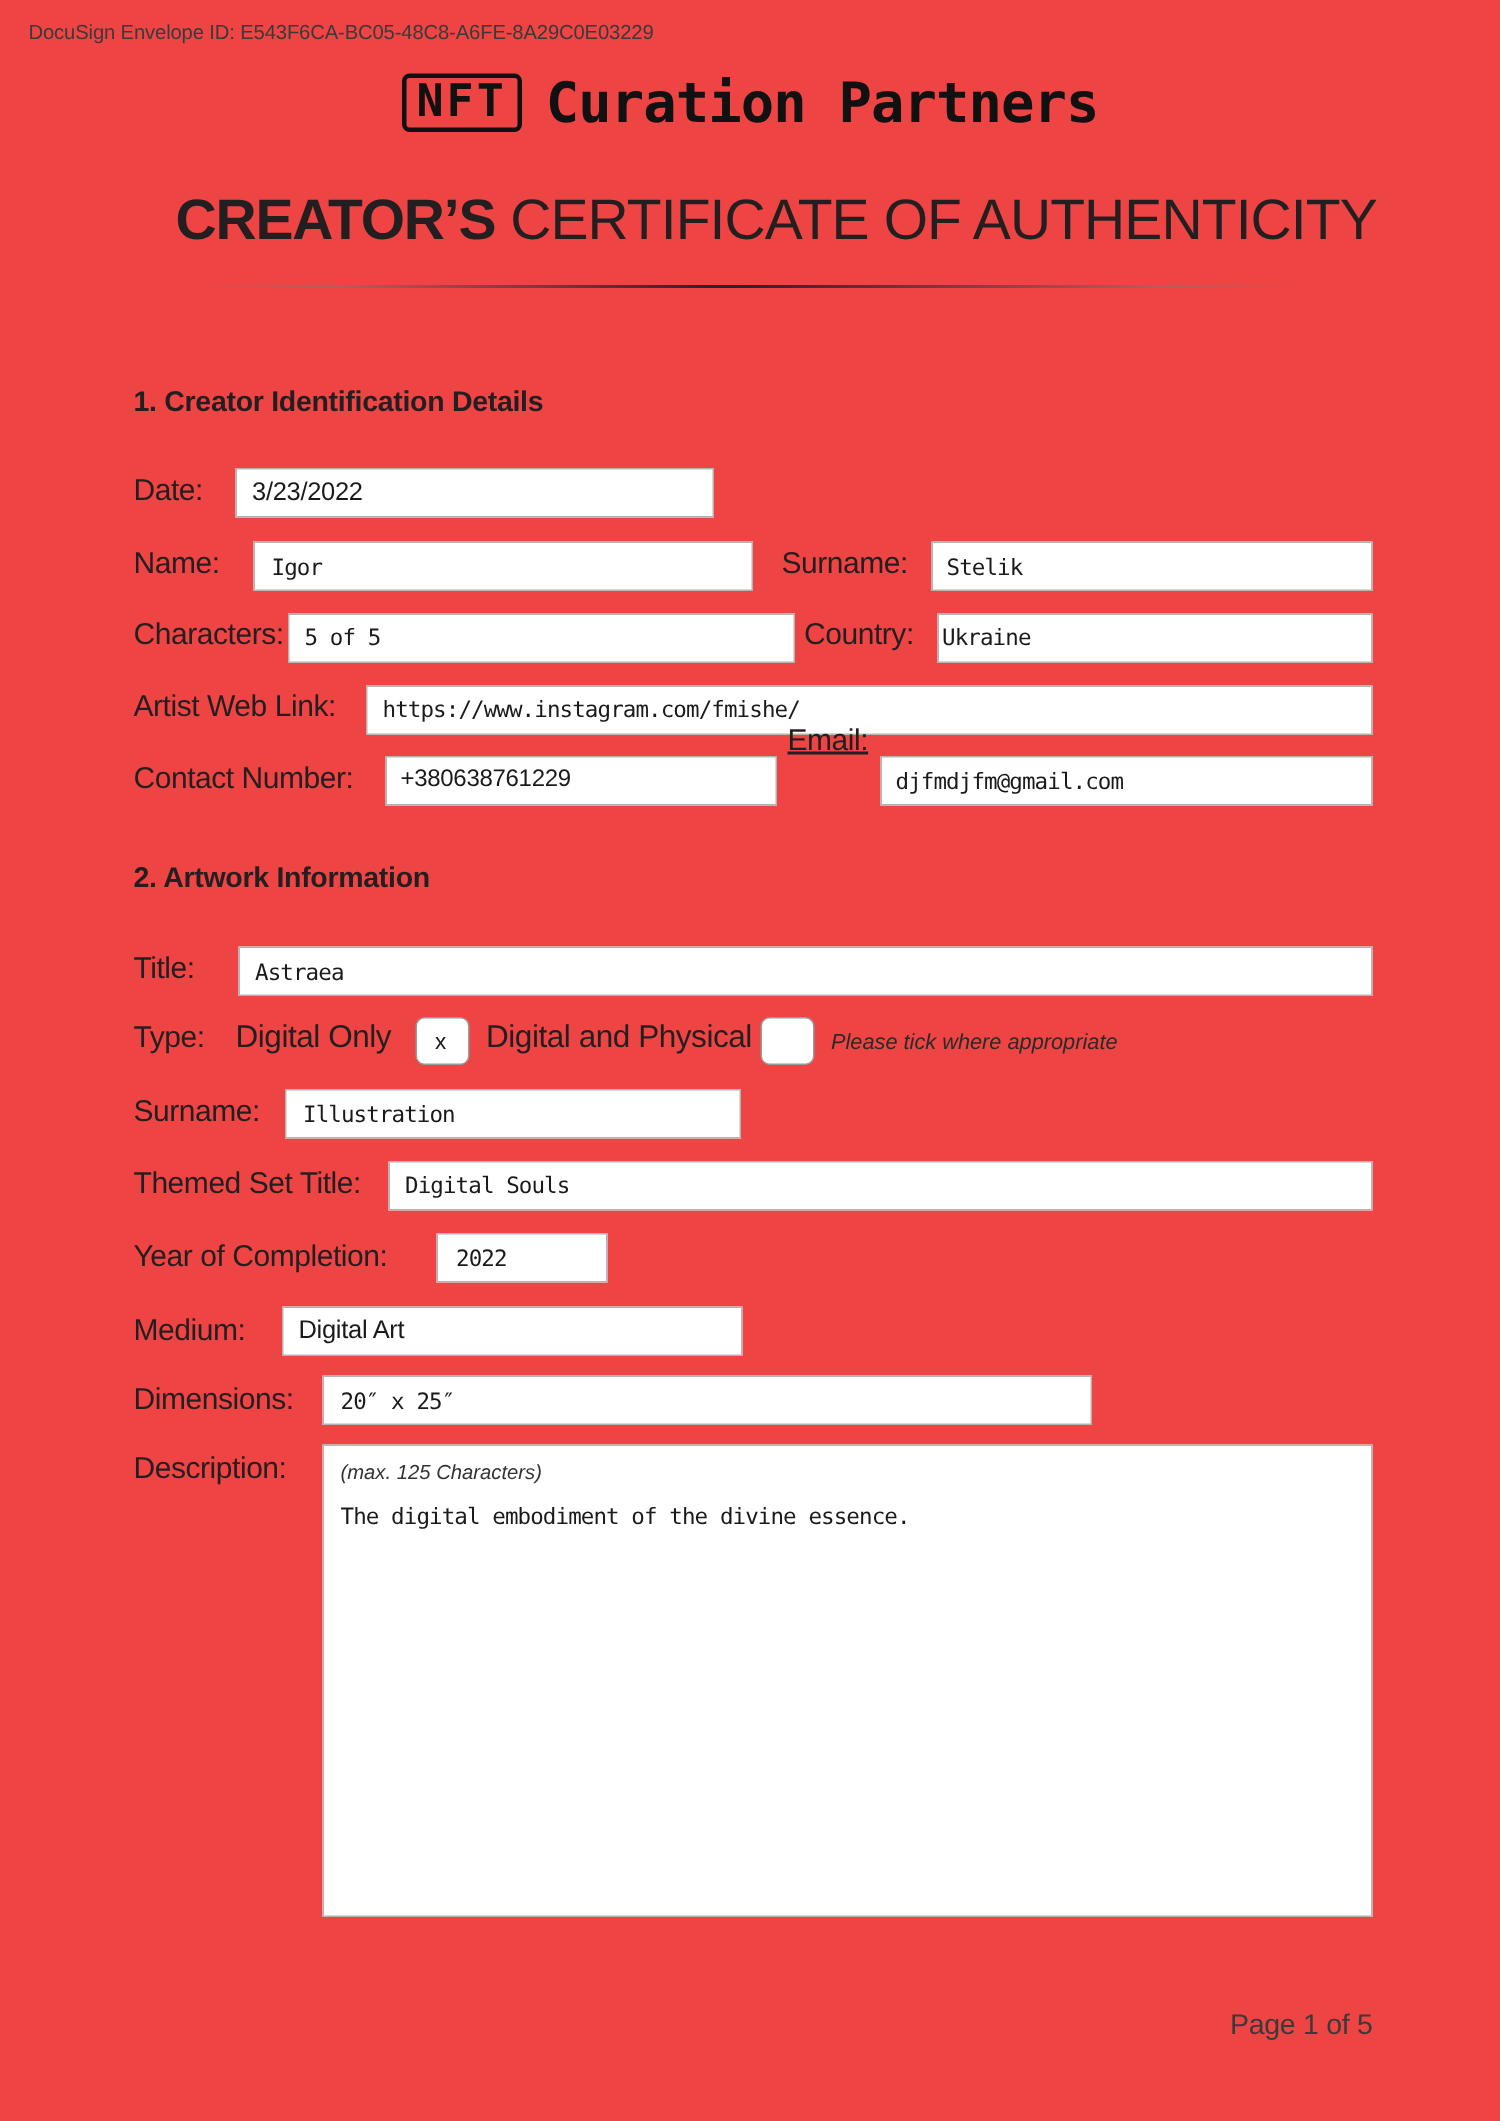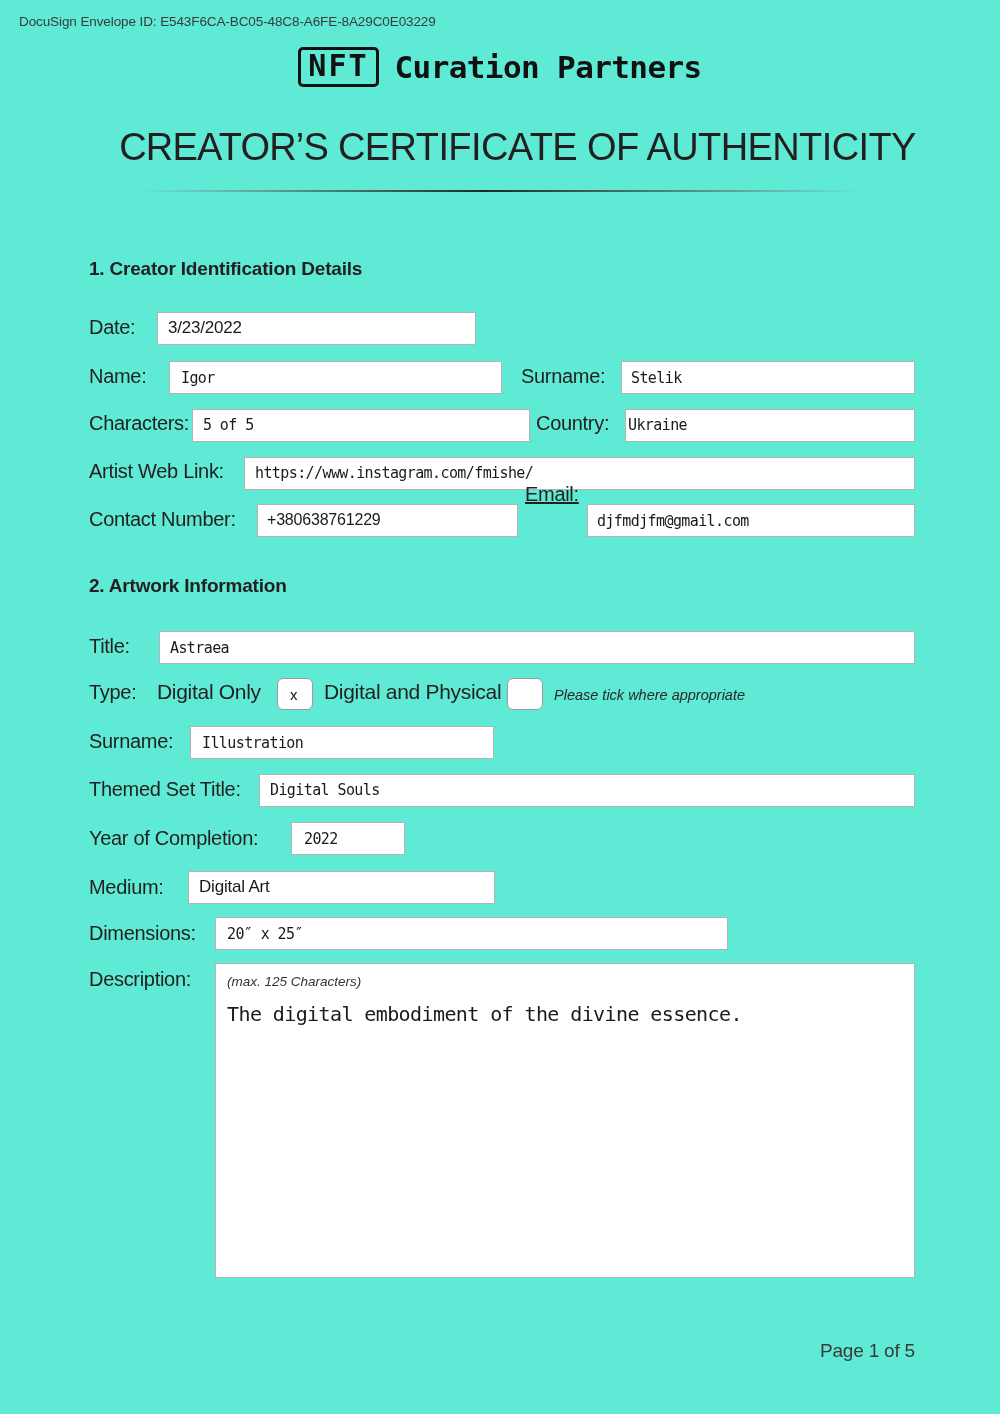--- a/index.html
+++ b/index.html
@@ -8,21 +8,21 @@
     background: #ffffff;
   }
   body {
     font-family: "Liberation Sans", sans-serif;
     color: #231f20;
   }
   #page {
     position: relative;
     width: 1000px;
     height: 1414px;
-    background: #5eead4;
+    background: #ef4444;
     overflow: hidden;
   }
 
   
   .docusign-id {
     position: absolute;
     left: 19px;
     top: 14px;
     font-size: 13.5px;
     letter-spacing: -0.1px;
@@ -47,40 +47,40 @@
     font-family: "DejaVu Sans Mono", monospace;
     font-size: 30px;
     font-weight: bold;
     letter-spacing: 2px;
     line-height: 1.02;
     color: #111111;
   }
   .logo-text {
     margin-left: 16px;
     font-family: "DejaVu Sans Mono", monospace;
-    font-size: 31px;
+    font-size: 37px;
     font-weight: bold;
     letter-spacing: -0.6px;
     color: #111111;
   }
 
   
   .doc-title {
     position: absolute;
     left: 0;
     top: 126px;
     width: 1000px;
     text-align: center;
     font-size: 38px;
     letter-spacing: -0.6px;
     white-space: nowrap;
     color: #231f20;
   }
   .doc-title .strong {
-    font-weight: normal;
+    font-weight: bold;
     letter-spacing: -0.8px;
     margin-left: 35px;
   }
   .doc-title .light {
     font-weight: 400;
   }
   .title-rule {
     position: absolute;
     left: 138px;
     top: 190px;
@@ -160,21 +160,21 @@
   .desc-hint {
     position: absolute;
     font-size: 13.5px;
     font-style: italic;
     color: #333333;
     white-space: nowrap;
   }
   .desc-text {
     position: absolute;
     font-family: "DejaVu Sans Mono", monospace;
-    font-size: 20px;
+    font-size: 15px;
     letter-spacing: -0.6px;
     color: #1a1a1a;
     white-space: nowrap;
   }
 
   
   .page-footer {
     position: absolute;
     right: 85px;
     top: 1340px;

